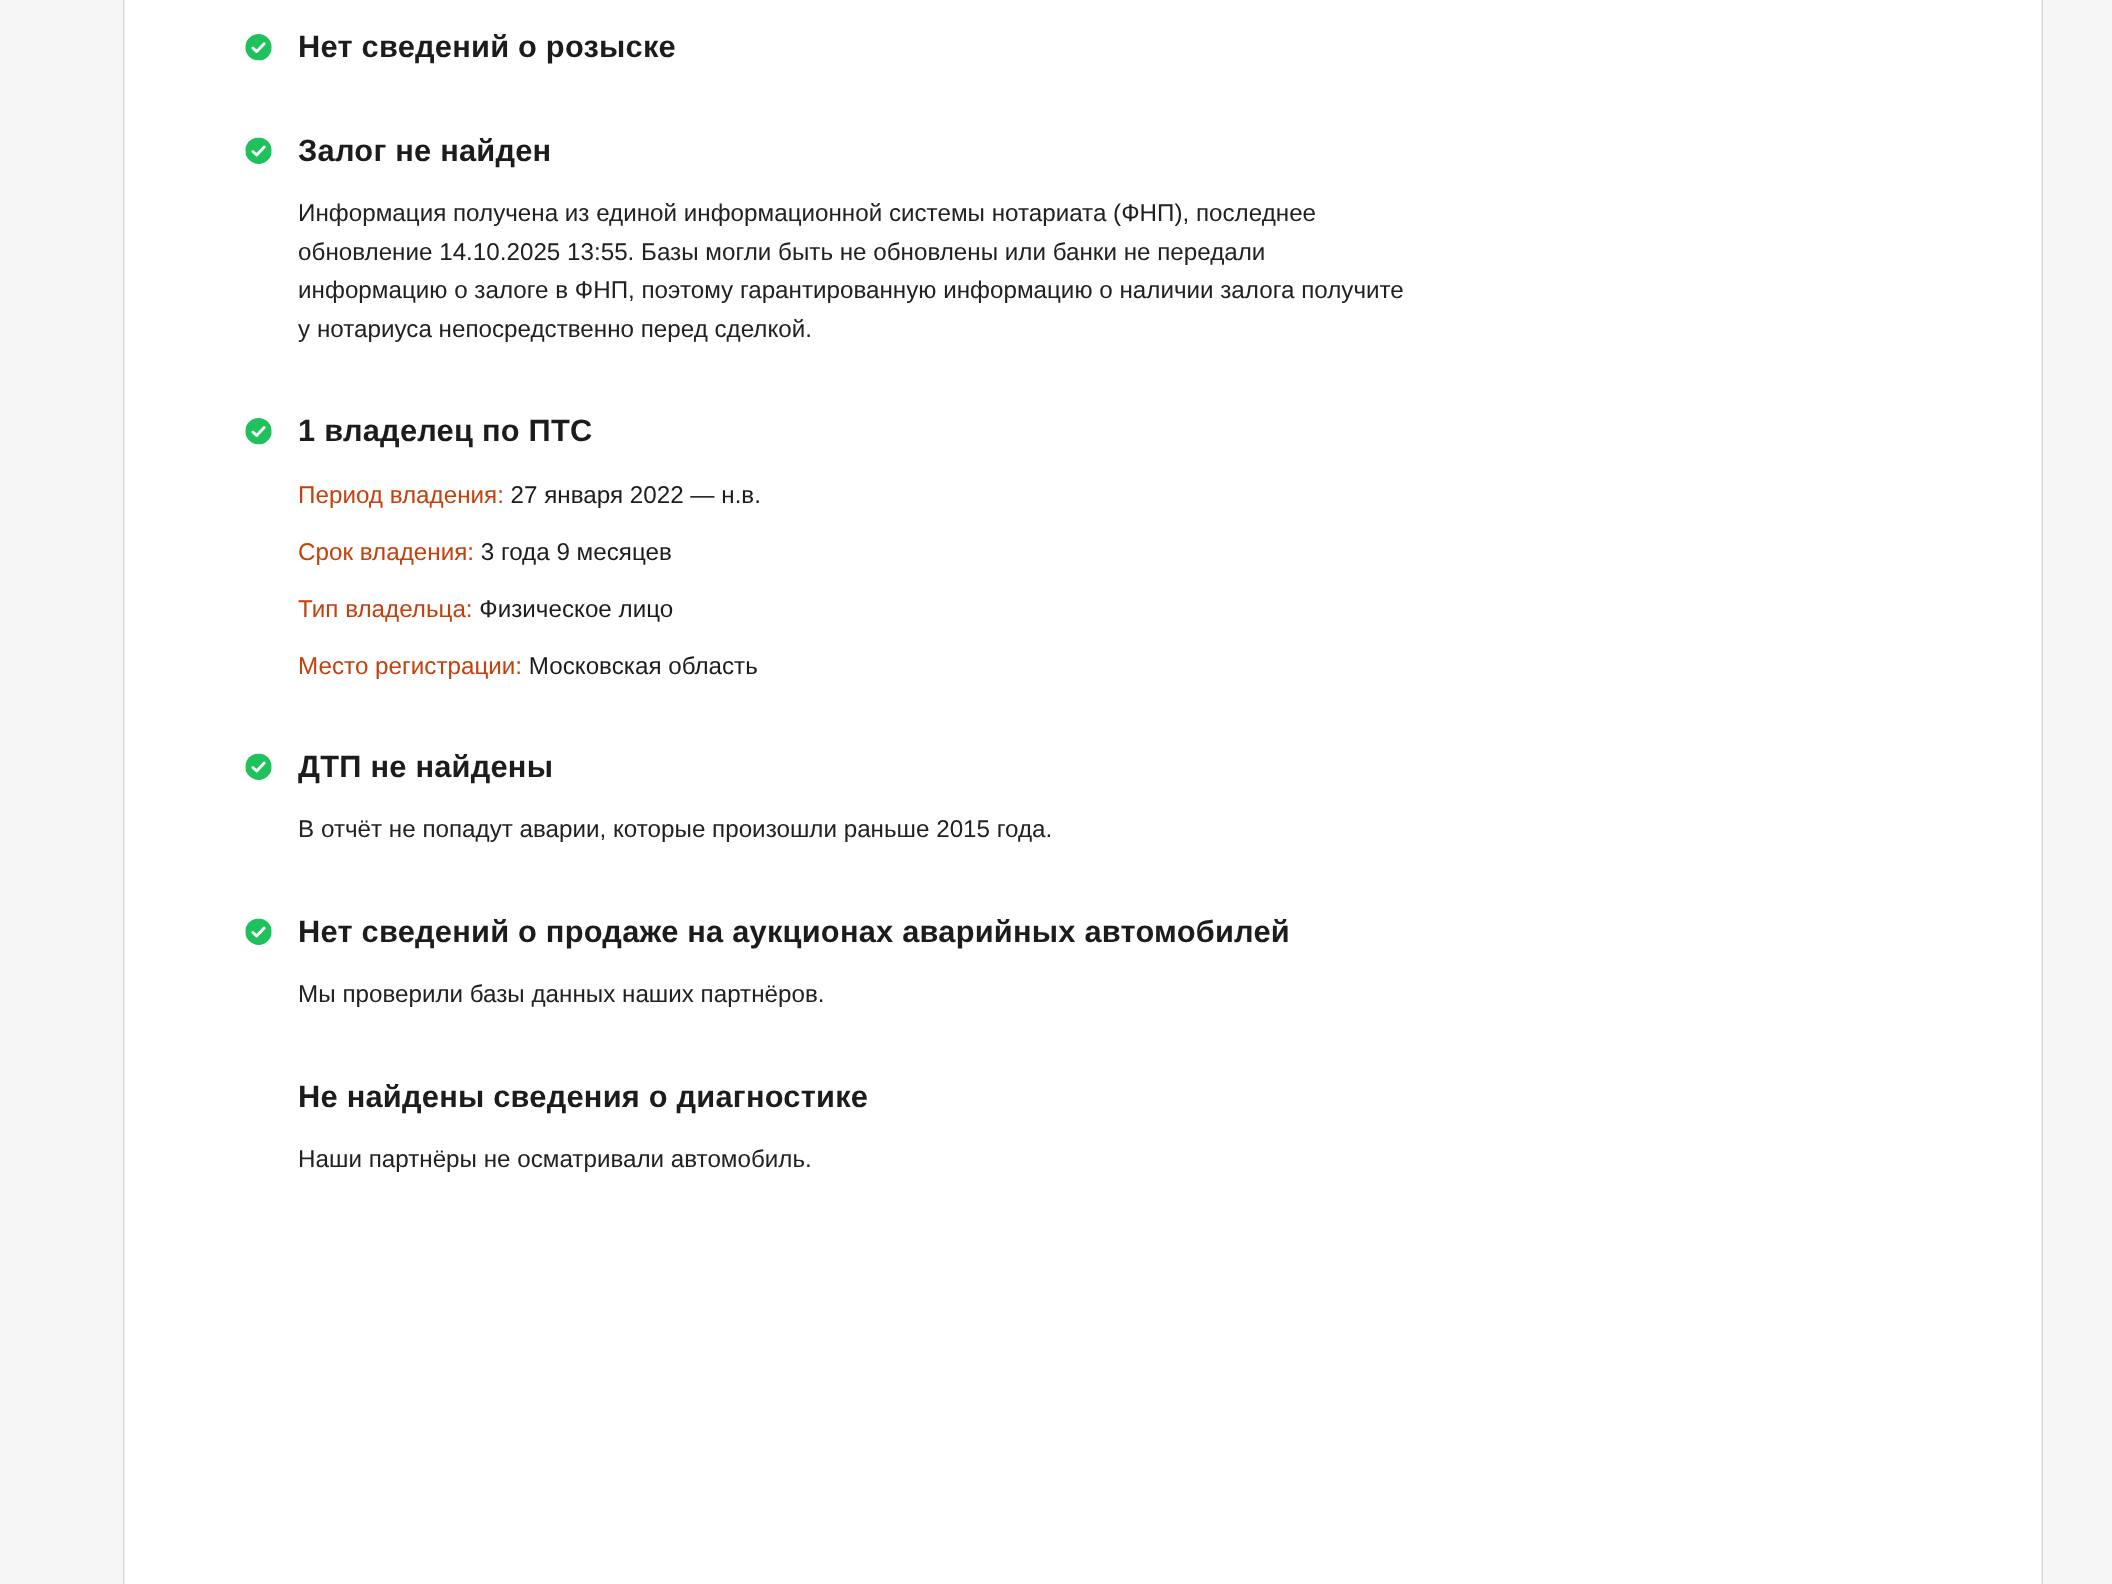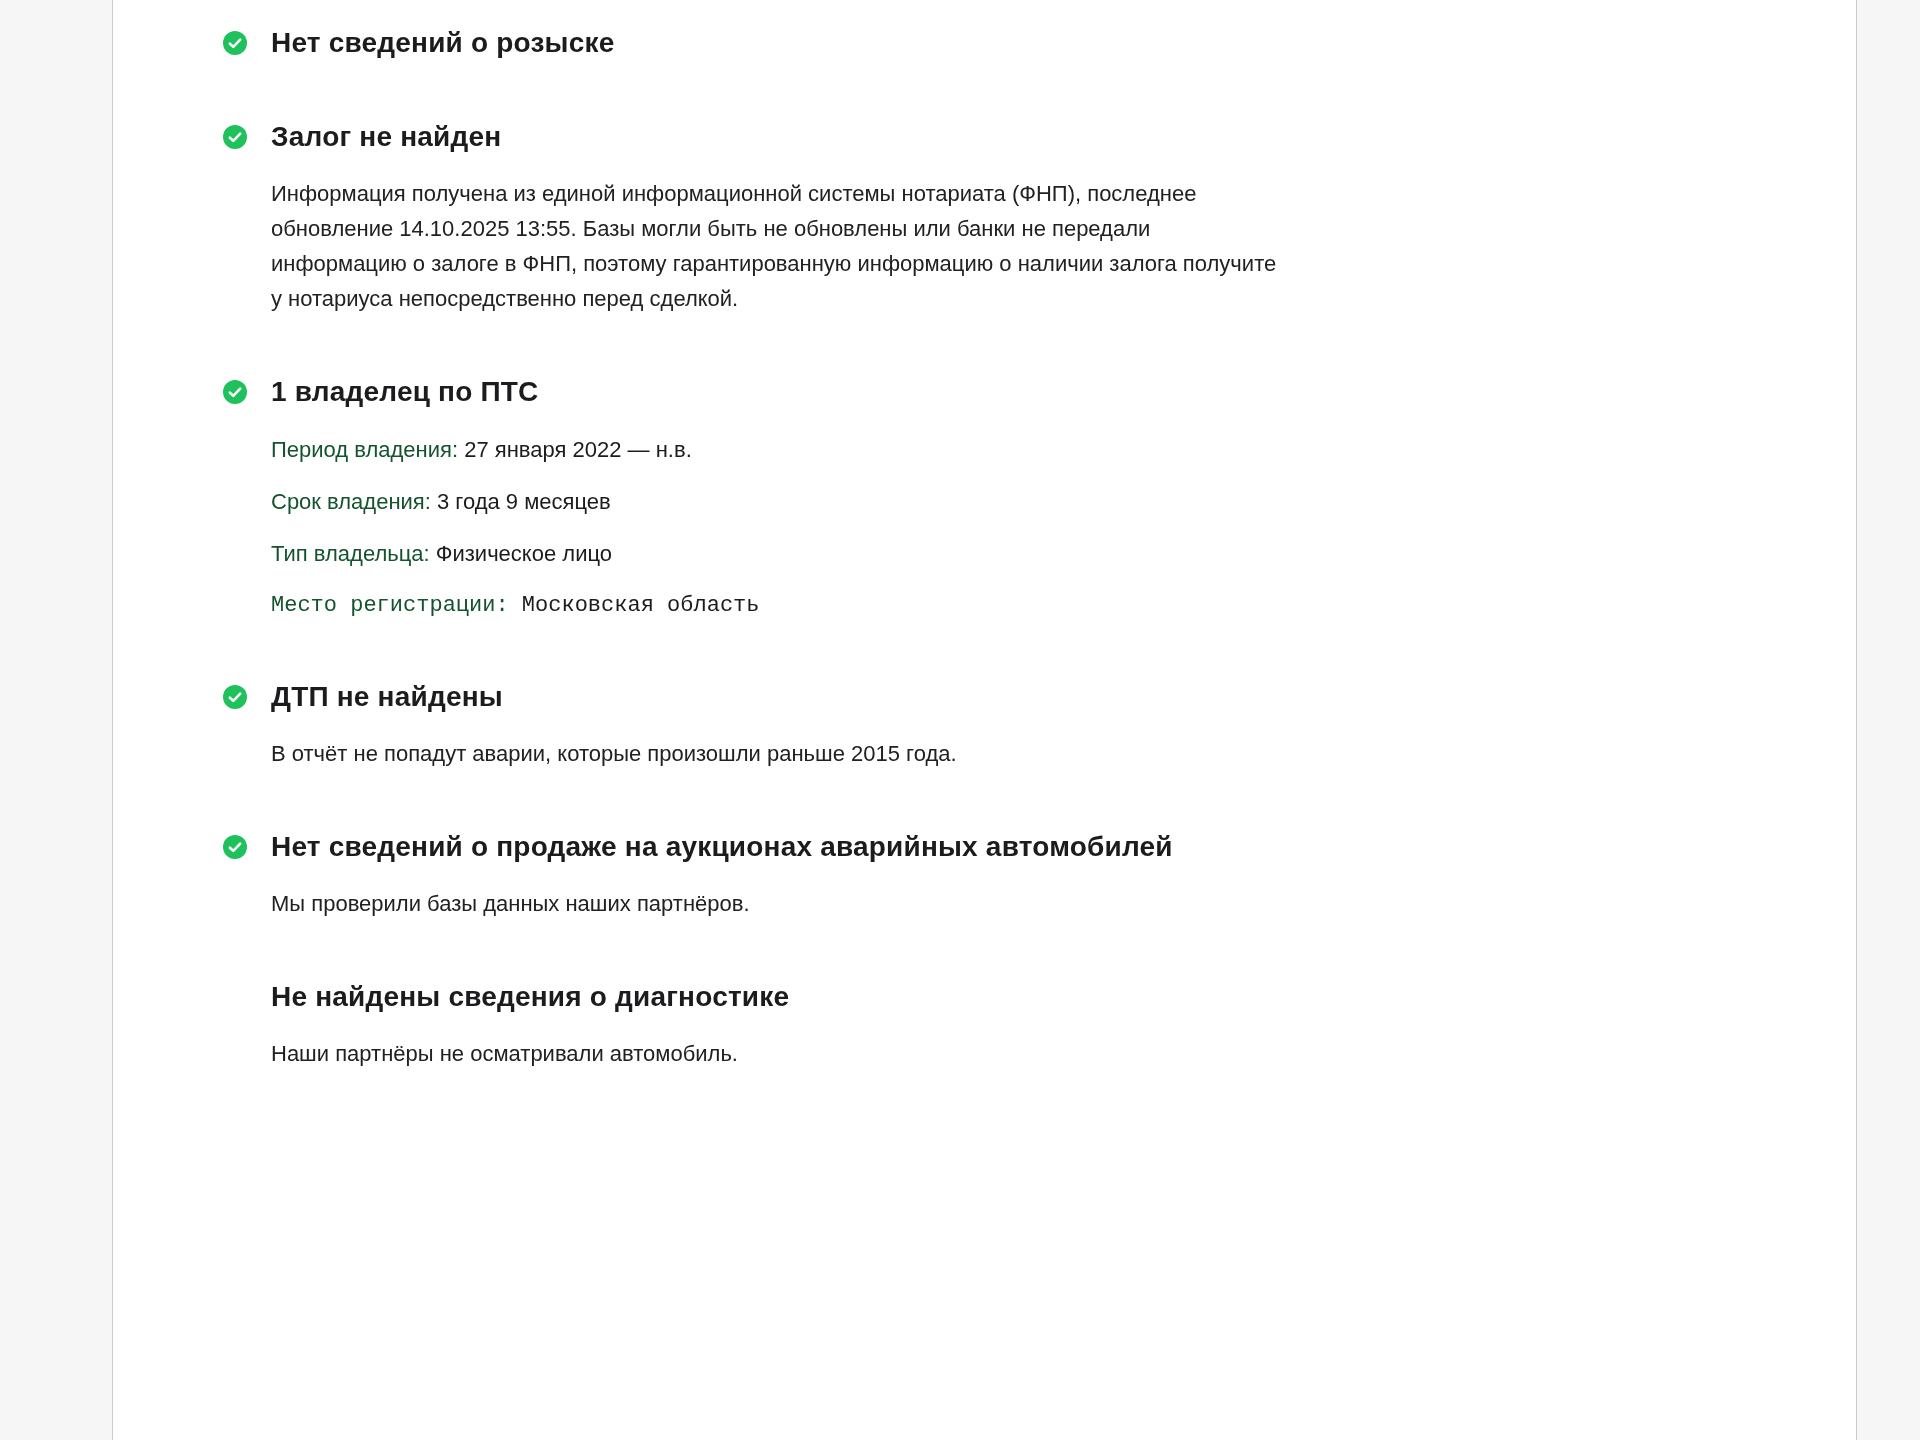--- a/index.html
+++ b/index.html
@@ -50,22 +50,22 @@
     line-height: 35px;
     color: #212123;
     max-width: 1020px;
   }
   .details { margin-top: 25px; }
   .detail-row {
     font-size: 22px;
     line-height: 30px;
     margin-bottom: 22px;
   }
-  .detail-row:last-child { margin-bottom: 0; font-family: Liberation Mono, monospace; }
-  .detail-row .lbl { color: #14532d; }
+  .detail-row:last-child { margin-bottom: 0; }
+  .detail-row .lbl { color: #c2410c; }
   .detail-row .val { color: #1c1c1e; }
 </style>
 </head>
 <body>
 
 <div class="panel">
   <div id="sections">
 
   <section class="section">
     <span class="icon-wrap">

